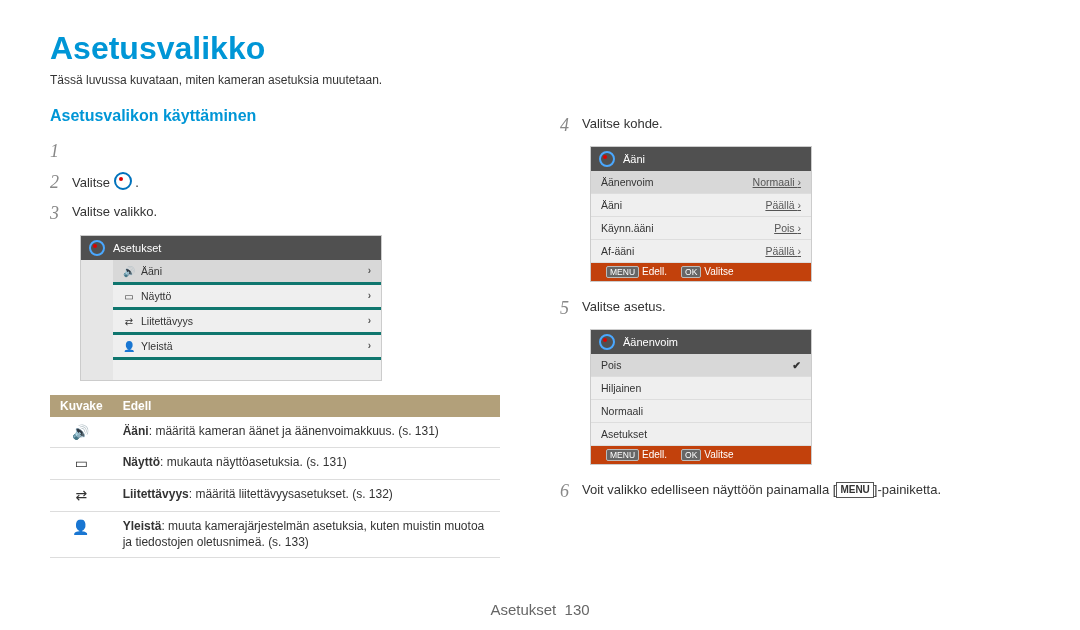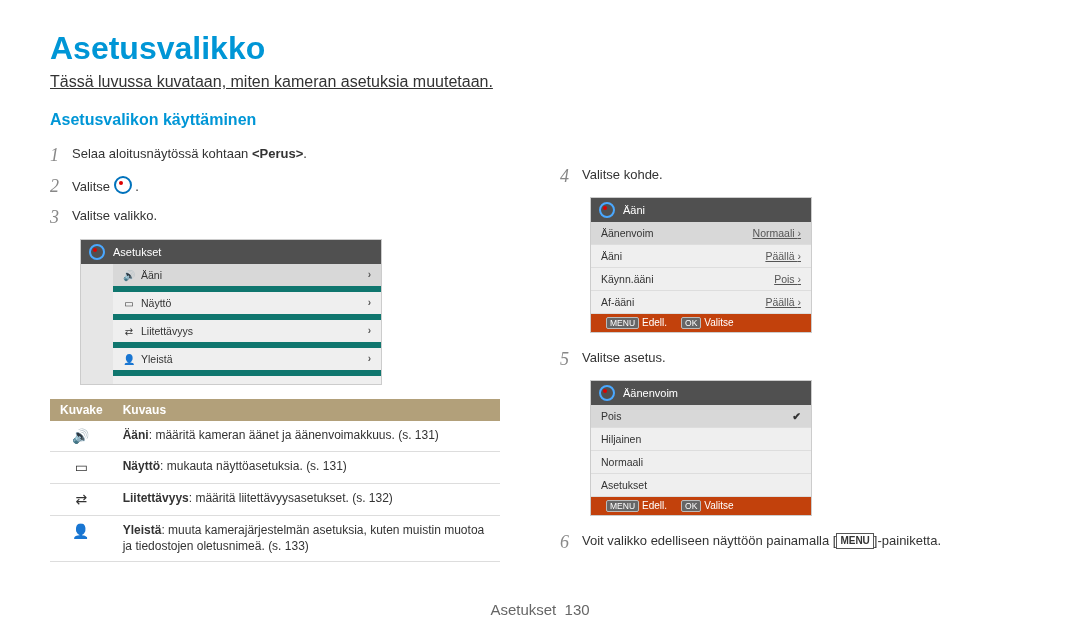--- a/index.html
+++ b/index.html
@@ -1,37 +1,37 @@
 <!DOCTYPE html>
 <html><head>
 <meta charset="utf-8">
 <style>
   html,body{margin:0;padding:0;background:#fff;font-family:Arial,Helvetica,sans-serif;color:#333;}
   .page{width:1080px;height:630px;box-sizing:border-box;padding:30px 50px 10px 50px;position:relative;}
   .title{color:#0096d6;font-size:32px;font-weight:bold;margin:0 0 6px 0;}
-  .intro{font-size:16px;margin:0 0 20px 0;text-decoration:underline;}
-  .cols{display:flex;gap:40px;align-items:flex-end;}
+  .intro{font-size:12px;margin:0 0 20px 0;}
+  .cols{display:flex;gap:40px;}
   .col{flex:1;}
   .subhead{color:#0096d6;font-size:16px;font-weight:bold;margin:0 0 14px 0;}
   .step{display:flex;align-items:flex-start;margin:6px 0;font-size:13px;line-height:1.4;}
   .stepnum{font-style:italic;font-family:Georgia,'Times New Roman',serif;font-size:18px;color:#888;width:22px;flex:none;}
   .steptxt{padding-top:2px;}
   .steptxt b{font-weight:bold;}
   .gear{display:inline-block;width:14px;height:14px;border:2px solid #0072bc;border-radius:50%;position:relative;vertical-align:-3px;}
   .gear::after{content:'';position:absolute;left:3px;top:3px;width:4px;height:4px;background:#d00;border-radius:50%;}
   
   .camshot{border:1px solid #ccc;width:300px;margin:8px 0 14px 30px;font-size:11px;}
   .camshot-right{width:220px;margin-left:30px;}
   .cam-hdr{background:#505050;color:#fff;display:flex;align-items:center;padding:4px 8px;}
   .cam-hdr .gear{border-color:#4aa8ff;width:12px;height:12px;}
   .cam-hdr .gear::after{left:2px;top:2px;}
   .cam-hdr-label{margin-left:8px;}
   .cam-body{background:#e6e6e6;height:120px;position:relative;}
   .cam-menu{position:absolute;left:32px;top:0;right:0;bottom:0;background:#efefef;}
-  .cam-item{display:flex;align-items:center;justify-content:space-between;padding:5px 10px;border-bottom:6px solid #0f766e;font-size:10.5px;}
+  .cam-item{display:flex;align-items:center;justify-content:space-between;padding:5px 10px;border-bottom:3px solid #0f766e;font-size:10.5px;}
   .cam-item.sel{background:#d8d8d8;}
   .cam-item .chev{font-size:10px;color:#555;font-weight:bold;}
   .cam-item .icn{display:inline-block;width:12px;text-align:center;margin-right:6px;font-size:10px;}
   .cam-foot{background:#c2410c;color:#fff;display:flex;align-items:center;padding:3px 15px;font-size:10px;gap:14px;}
   .cam-foot .tag{display:inline-block;border:1px solid #bbb;border-radius:2px;padding:0 3px;font-size:8.5px;margin-right:3px;background:#666;}
   .cam-kv{display:flex;justify-content:space-between;align-items:center;padding:5px 10px;border-bottom:1px solid #ddd;font-size:10.5px;background:#efefef;}
   .cam-kv.sel{background:#d8d8d8;}
   .cam-kv .v{color:#555;text-decoration:underline;}
   .check{font-weight:bold;color:#333;}
   
@@ -49,23 +49,20 @@
   <h1 class="title">Asetusvalikko</h1>
   <p class="intro">Tässä luvussa kuvataan, miten kameran asetuksia muutetaan.</p>
 
   <div class="cols">
 
     <div class="col">
       <div class="subhead">Asetusvalikon käyttäminen</div>
 
       <div class="step">
         <div class="stepnum">1</div>
-        <div class="steptxt">
-          <span>Selaa aloitusnäytössä kohtaan </span><b>&lt;Perus&gt;</b><span>.</span>
-        </div>
       </div>
 
       <div class="step">
         <div class="stepnum">2</div>
         <div class="steptxt">
           <span>Valitse </span><span class="gear"></span><span> .</span>
         </div>
       </div>
 
       <div class="step">
@@ -97,21 +94,21 @@
                 <span class="chev">›</span>
               </div>
             </div>
         </div>
       </div>
 
       <table class="dtable">
         <thead>
             <tr>
           <th>Kuvake</th>
-          <th>Kuvaus</th>
+          <th>Edell</th>
         </tr>
           </thead>
         <tbody id="dtable-body">
             <tr>
               <td class="ic">🔊</td>
               <td><b>Ääni</b>: määritä kameran äänet ja äänenvoimakkuus. (s. 131)</td>
             </tr>
             <tr>
               <td class="ic">▭</td>
               <td><b>Näyttö</b>: mukauta näyttöasetuksia. (s. 131)</td>

